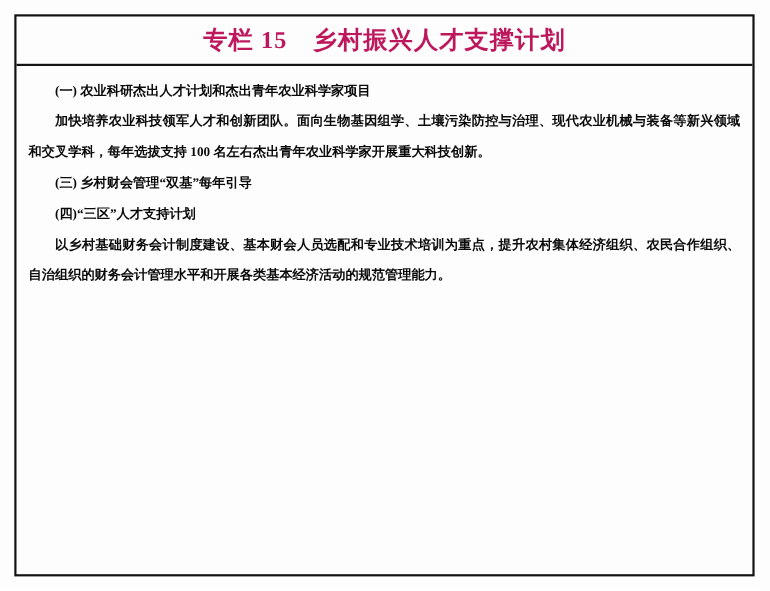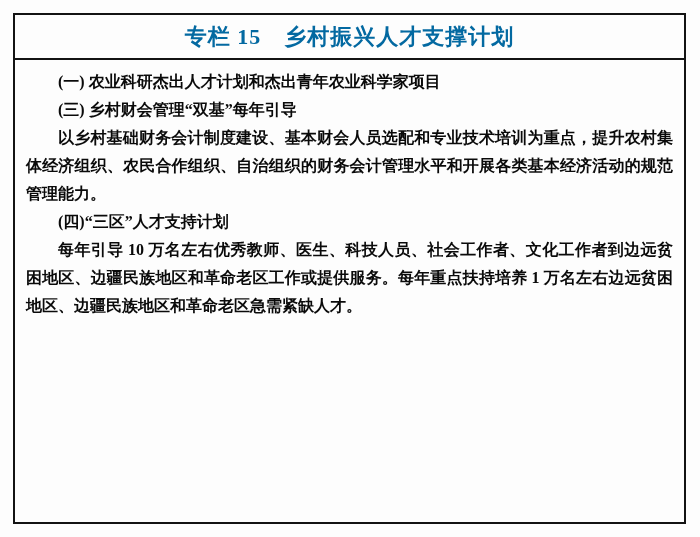--- a/index.html
+++ b/index.html
@@ -25,46 +25,46 @@
     background: #fdfdfd;
     display: flex;
     flex-direction: column;
   }
   .panel-title {
     flex: 0 0 auto;
     border-bottom: 2.5px solid #131313;
     text-align: center;
     font-size: 22px;
     font-weight: 700;
-    color: #0369a1;
+    color: #be185d;
     padding: 7px 0 6px 0;
     letter-spacing: 1px;
     white-space: pre;
   }
   .panel-body {
     flex: 1 1 auto;
     padding: 8px 11px 0 11px;
-    font-size: 16px;
+    font-size: 12px;
     line-height: 28px;
     font-weight: 600;
     color: #0a0a0a;
     text-align: justify;
   }
   .panel-body p {
     margin: 0;
     text-indent: 2em;
   }
 </style>
 </head>
 <body>
 
 <div class="page">
   <div class="panel">
     <div class="panel-title">专栏 15　乡村振兴人才支撑计划</div>
     <div class="panel-body">
       <p>(一) 农业科研杰出人才计划和杰出青年农业科学家项目</p>
+      <p>加快培养农业科技领军人才和创新团队。面向生物基因组学、土壤污染防控与治理、现代农业机械与装备等新兴领域和交叉学科，每年选拔支持 100 名左右杰出青年农业科学家开展重大科技创新。</p>
       <p>(三) 乡村财会管理“双基”每年引导</p>
+      <p>(四)“三区”人才支持计划</p>
       <p>以乡村基础财务会计制度建设、基本财会人员选配和专业技术培训为重点，提升农村集体经济组织、农民合作组织、自治组织的财务会计管理水平和开展各类基本经济活动的规范管理能力。</p>
-      <p>(四)“三区”人才支持计划</p>
-      <p>每年引导 10 万名左右优秀教师、医生、科技人员、社会工作者、文化工作者到边远贫困地区、边疆民族地区和革命老区工作或提供服务。每年重点扶持培养 1 万名左右边远贫困地区、边疆民族地区和革命老区急需紧缺人才。</p>
     </div>
   </div>
 </div>
 
 </body></html>

